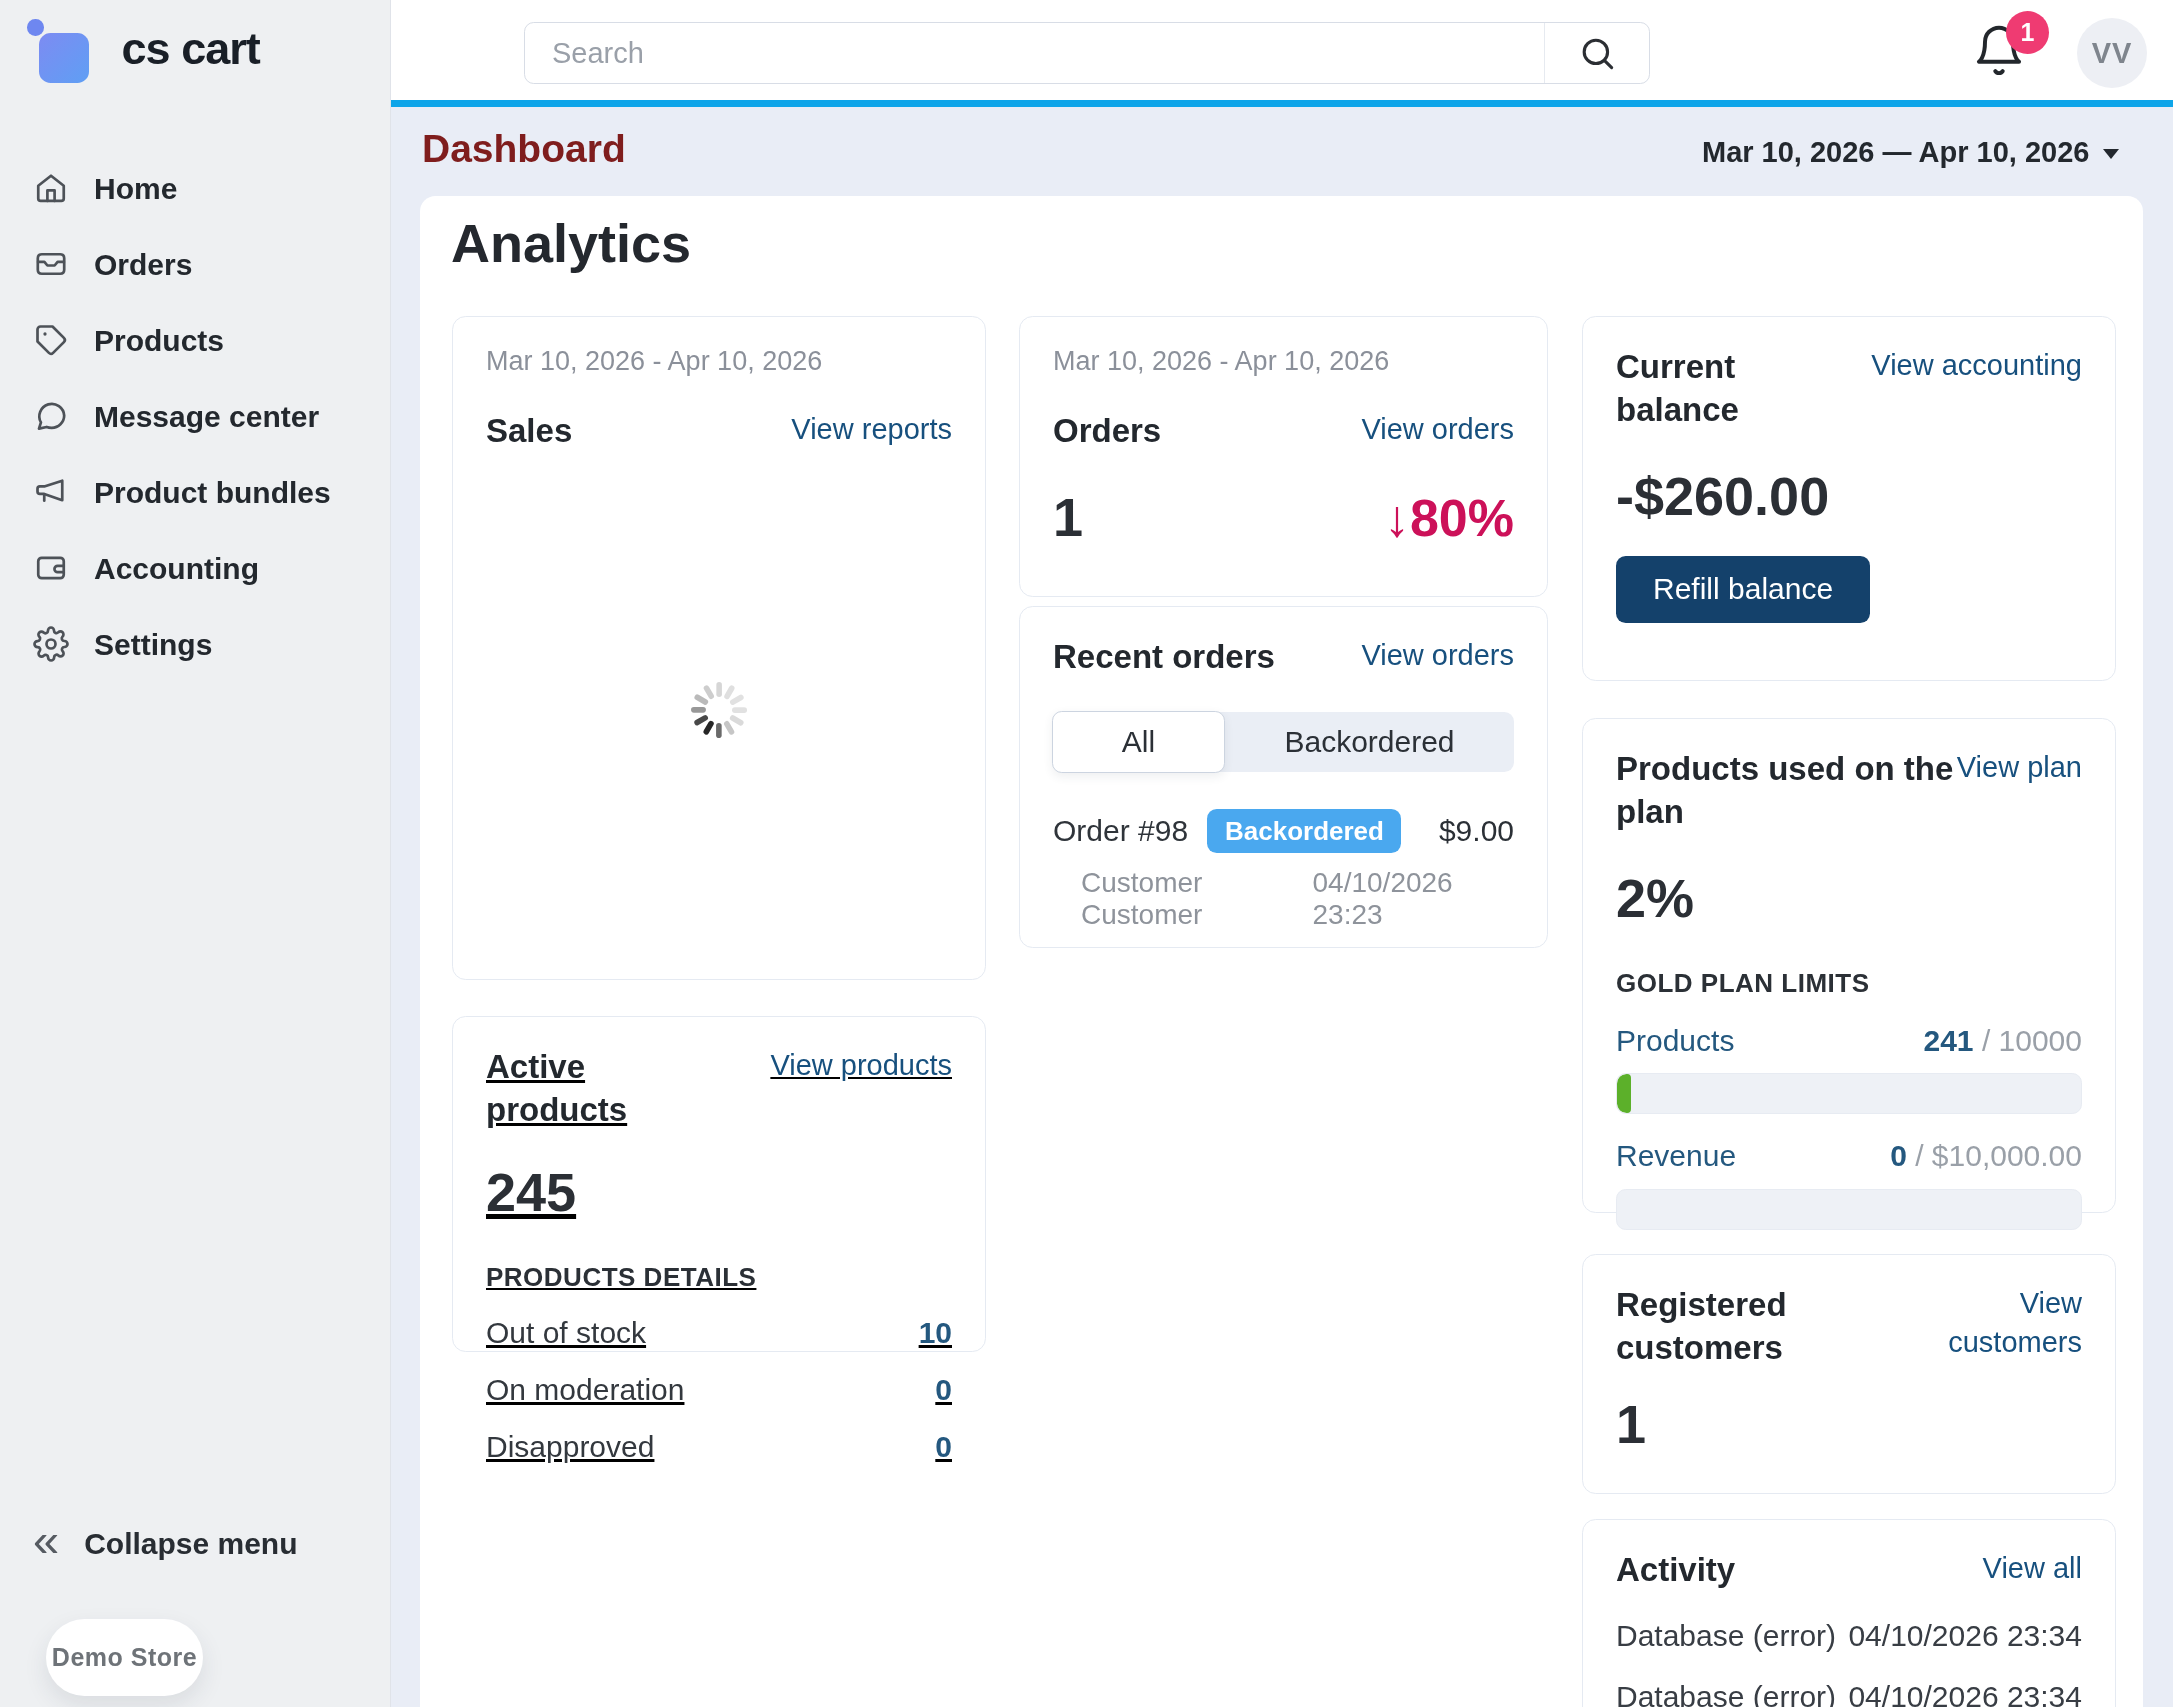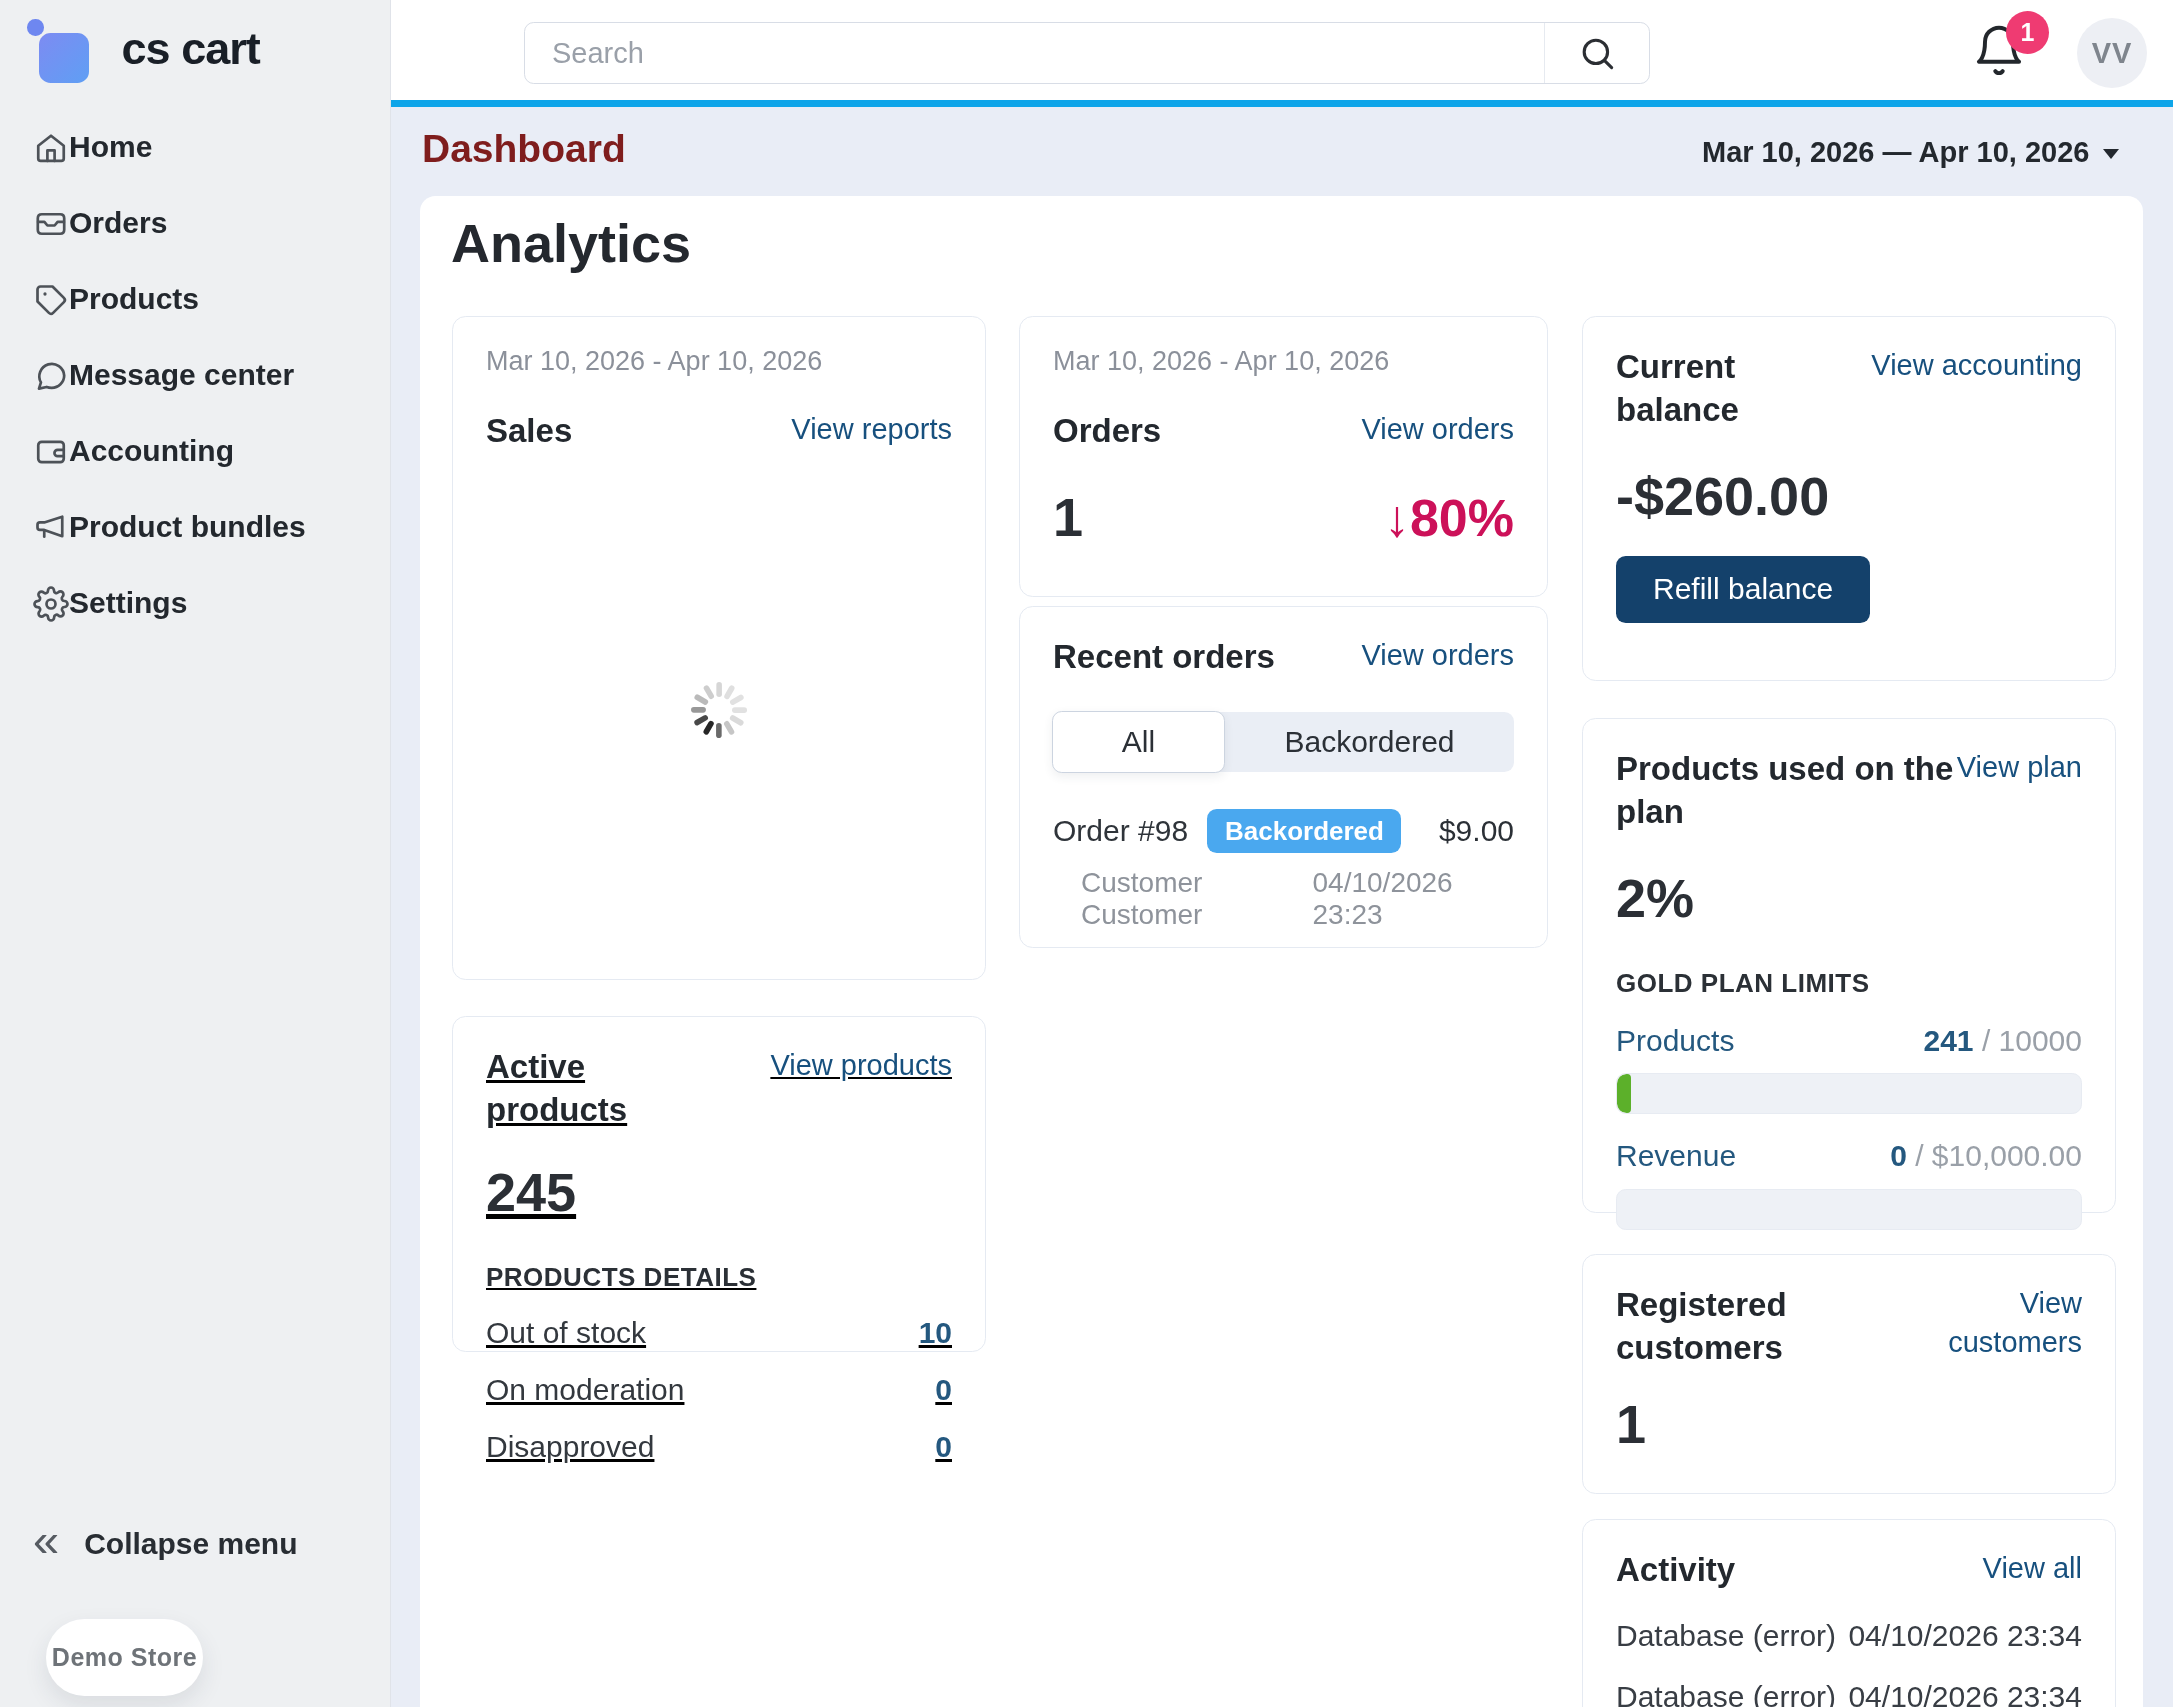--- a/index.html
+++ b/index.html
@@ -11,21 +11,21 @@
   .sidebar { position:absolute; left:0; top:0; width:391px; height:1708px;
              background:#eef0f2; border-right:1px solid #e0e3e9; z-index:5; }
   .logo { position:absolute; left:29px; top:21.3px; display:flex; align-items:center; gap:23px; cursor:pointer; }
   .logo-mark { position:relative; width:56px; height:56px; }
   .logo-square { position:absolute; left:9.7px; top:11.6px; width:50px; height:50px; border-radius:11.6px;
                  background:linear-gradient(135deg,#7d8bf2 0%,#5f9ff4 100%); }
   .logo-dot { position:absolute; left:-1.9px; top:-1.9px; width:16.5px; height:16.5px; border-radius:50%; background:#6e87f0; }
   .logo-text { font-size:45px; font-weight:700; color:#191f27; letter-spacing:-1px; padding-left:13.6px; }
 
   .nav { position:absolute; left:0; top:130px; width:100%; }
-  .nav-item { display:flex; align-items:flex-start; height:76px; padding-left:33px; cursor:pointer; }
+  .nav-item { display:flex; align-items:flex-end; gap:25px; height:76px; padding-left:33px; cursor:pointer; }
   .nav-item svg { width:36px; height:36px; flex:0 0 36px; }
   .nav-label { font-size:30px; font-weight:700; color:#23282e; }
 
   .collapse-row { position:absolute; left:33px; top:1520px; display:flex; align-items:center; gap:25px; cursor:pointer; }
   .collapse-glyph { font-size:47px; color:#565b62; line-height:1; transform:translateY(-3.9px); }
   .collapse-label { font-size:30px; font-weight:700; color:#282d33; }
   .store-pill { position:absolute; left:46px; top:1619px; width:157px; height:77px; background:#ffffff;
                 border-radius:43px; box-shadow:0 9.7px 23px rgba(40,50,70,.10); display:flex; align-items:center;
                 justify-content:center; font-size:25px; font-weight:700; color:#6e7378; letter-spacing:0.5px; cursor:pointer; }
 
@@ -150,31 +150,31 @@
         <span class="nav-label">Products</span>
       </div>
       <div class="nav-item">
         <svg viewBox="0 0 24 24" fill="none" stroke="#4d5258" stroke-width="1.8" stroke-linecap="round" stroke-linejoin="round">
             <path d="M20.8 11.7a8.3 8.3 0 0 1-8.4 8.2c-1.2 0-2.3-.2-3.3-.6L4 20.4l1.3-4.1a8.3 8.3 0 1 1 15.5-4.6Z"></path>
           </svg>
         <span class="nav-label">Message center</span>
       </div>
       <div class="nav-item">
         <svg viewBox="0 0 24 24" fill="none" stroke="#4d5258" stroke-width="1.8" stroke-linecap="round" stroke-linejoin="round">
+            <path d="M19.5 4.5v13l-12-4.2H4.6A1.6 1.6 0 0 1 3 11.7V9.9a1.6 1.6 0 0 1 1.6-1.6h2.9Z"></path>
+            <path d="M7.5 13.6v4.2"></path>
+          </svg>
+        <span class="nav-label">Product bundles</span>
+      </div>
+      <div class="nav-item">
+        <svg viewBox="0 0 24 24" fill="none" stroke="#4d5258" stroke-width="1.8" stroke-linecap="round" stroke-linejoin="round">
             <path d="M3.5 7.5A2.3 2.3 0 0 1 5.8 5.2h12.4a2.3 2.3 0 0 1 2.3 2.3v9a2.3 2.3 0 0 1-2.3 2.3H5.8a2.3 2.3 0 0 1-2.3-2.3Z"></path>
             <path d="M20.5 10.6h-4.1a2.1 2.1 0 0 0 0 4.2h4.1"></path>
           </svg>
         <span class="nav-label">Accounting</span>
-      </div>
-      <div class="nav-item">
-        <svg viewBox="0 0 24 24" fill="none" stroke="#4d5258" stroke-width="1.8" stroke-linecap="round" stroke-linejoin="round">
-            <path d="M19.5 4.5v13l-12-4.2H4.6A1.6 1.6 0 0 1 3 11.7V9.9a1.6 1.6 0 0 1 1.6-1.6h2.9Z"></path>
-            <path d="M7.5 13.6v4.2"></path>
-          </svg>
-        <span class="nav-label">Product bundles</span>
       </div>
       <div class="nav-item">
         <svg viewBox="0 0 24 24" fill="none" stroke="#4d5258" stroke-width="1.8" stroke-linecap="round" stroke-linejoin="round">
             <circle cx="12" cy="12" r="3"></circle>
             <path d="M19.4 15a1.65 1.65 0 0 0 .33 1.82l.06.06a2 2 0 0 1 0 2.83 2 2 0 0 1-2.83 0l-.06-.06a1.65 1.65 0 0 0-1.82-.33 1.65 1.65 0 0 0-1 1.51V21a2 2 0 0 1-2 2 2 2 0 0 1-2-2v-.09A1.65 1.65 0 0 0 9 19.4a1.65 1.65 0 0 0-1.82.33l-.06.06a2 2 0 0 1-2.83 0 2 2 0 0 1 0-2.83l.06-.06a1.65 1.65 0 0 0 .33-1.82 1.65 1.65 0 0 0-1.51-1H3a2 2 0 0 1-2-2 2 2 0 0 1 2-2h.09A1.65 1.65 0 0 0 4.6 9a1.65 1.65 0 0 0-.33-1.82l-.06-.06a2 2 0 0 1 0-2.83 2 2 0 0 1 2.83 0l.06.06a1.65 1.65 0 0 0 1.82.33H9a1.65 1.65 0 0 0 1-1.51V3a2 2 0 0 1 2-2 2 2 0 0 1 2 2v.09a1.65 1.65 0 0 0 1 1.51 1.65 1.65 0 0 0 1.82-.33l.06-.06a2 2 0 0 1 2.83 0 2 2 0 0 1 0 2.83l-.06.06a1.65 1.65 0 0 0-.33 1.82V9a1.65 1.65 0 0 0 1.51 1H21a2 2 0 0 1 2 2 2 2 0 0 1-2 2h-.09a1.65 1.65 0 0 0-1.51 1z"></path>
           </svg>
         <span class="nav-label">Settings</span>
       </div>
     </div>
 

